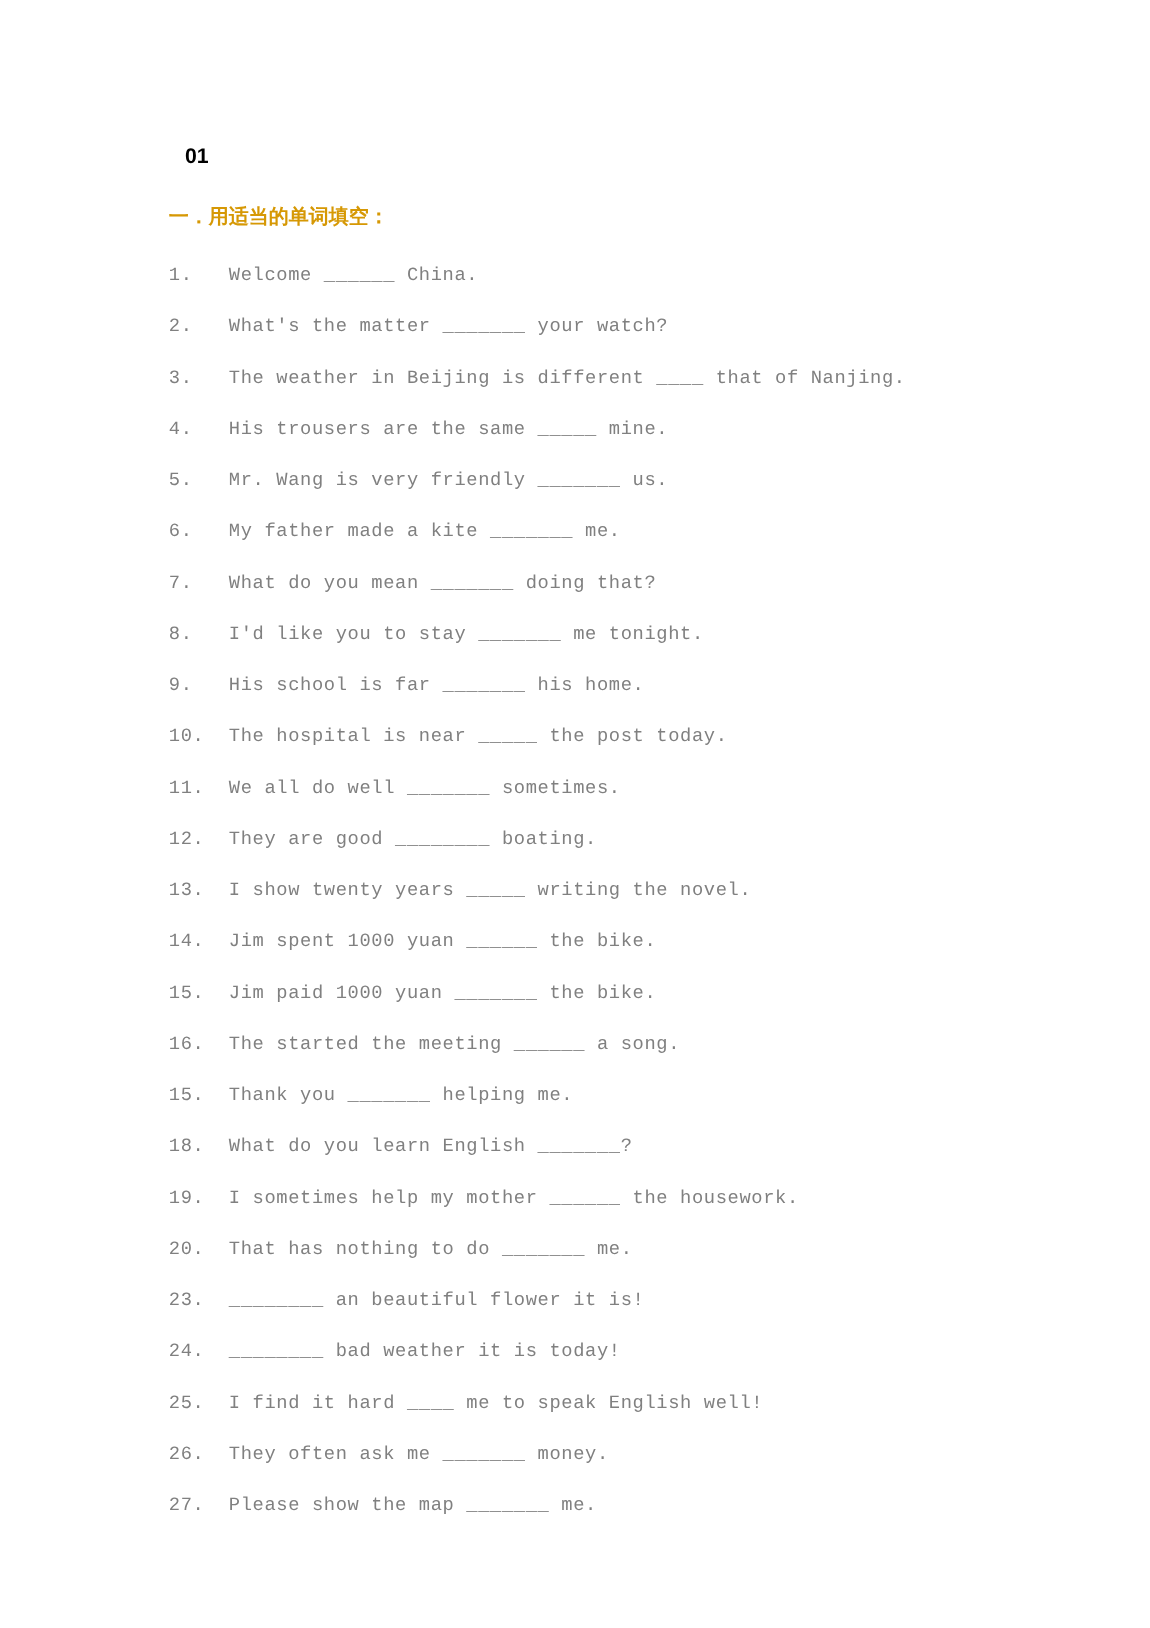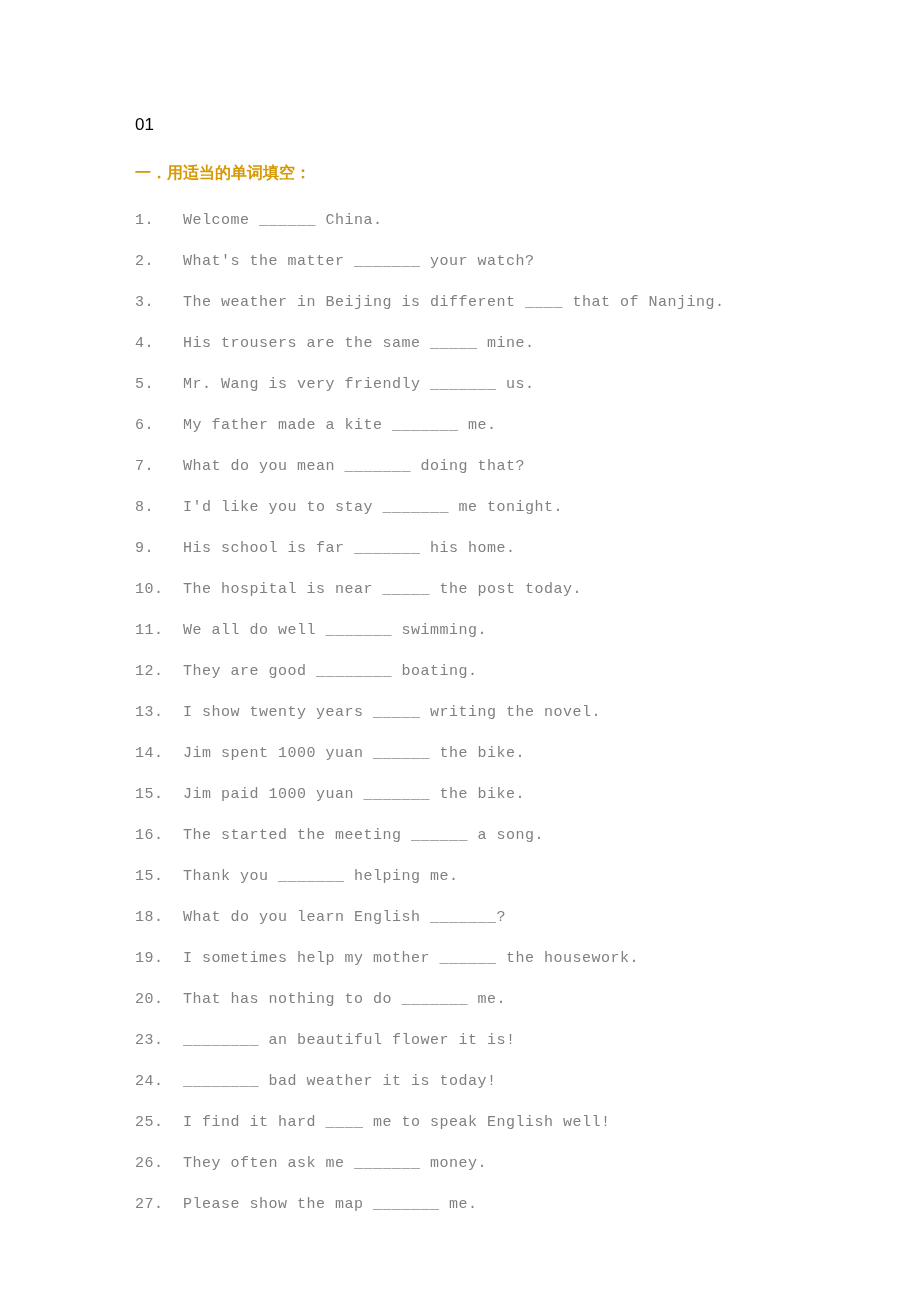--- a/index.html
+++ b/index.html
@@ -5,24 +5,25 @@
     * { margin: 0; padding: 0; box-sizing: border-box; }
     body {
       width: 920px;
       min-height: 1302px;
       background: #ffffff;
       font-family: "SimSun", "宋体", serif;
       padding: 115px 135px 50px 135px;
     }
     .page-number {
       font-family: "SimHei", sans-serif;
-      font-weight: normal;
+      font-weight: bold;
       font-size: 17px;
       color: #000000;
       margin-bottom: 28px;
+      margin-left: 13px;
     }
     .section-title {
       font-family: Liberation Serif, serif;
       font-weight: bold;
       font-size: 16px;
       color: #d69804;
       margin-bottom: 26px;
     }
     .question-list {
       list-style: none;
@@ -84,21 +85,21 @@
   <li class="question-item">
       <span class="q-num">9.</span>
       <span class="q-text">His school is far _______ his home.</span>
     </li>
   <li class="question-item">
       <span class="q-num">10.</span>
       <span class="q-text">The hospital is near _____ the post today.</span>
     </li>
   <li class="question-item">
       <span class="q-num">11.</span>
-      <span class="q-text">We all do well _______ swimming.</span>
+      <span class="q-text">We all do well _______ sometimes.</span>
     </li>
   <li class="question-item">
       <span class="q-num">12.</span>
       <span class="q-text">They are good ________ boating.</span>
     </li>
   <li class="question-item">
       <span class="q-num">13.</span>
       <span class="q-text">I show twenty years _____ writing the novel.</span>
     </li>
   <li class="question-item">

